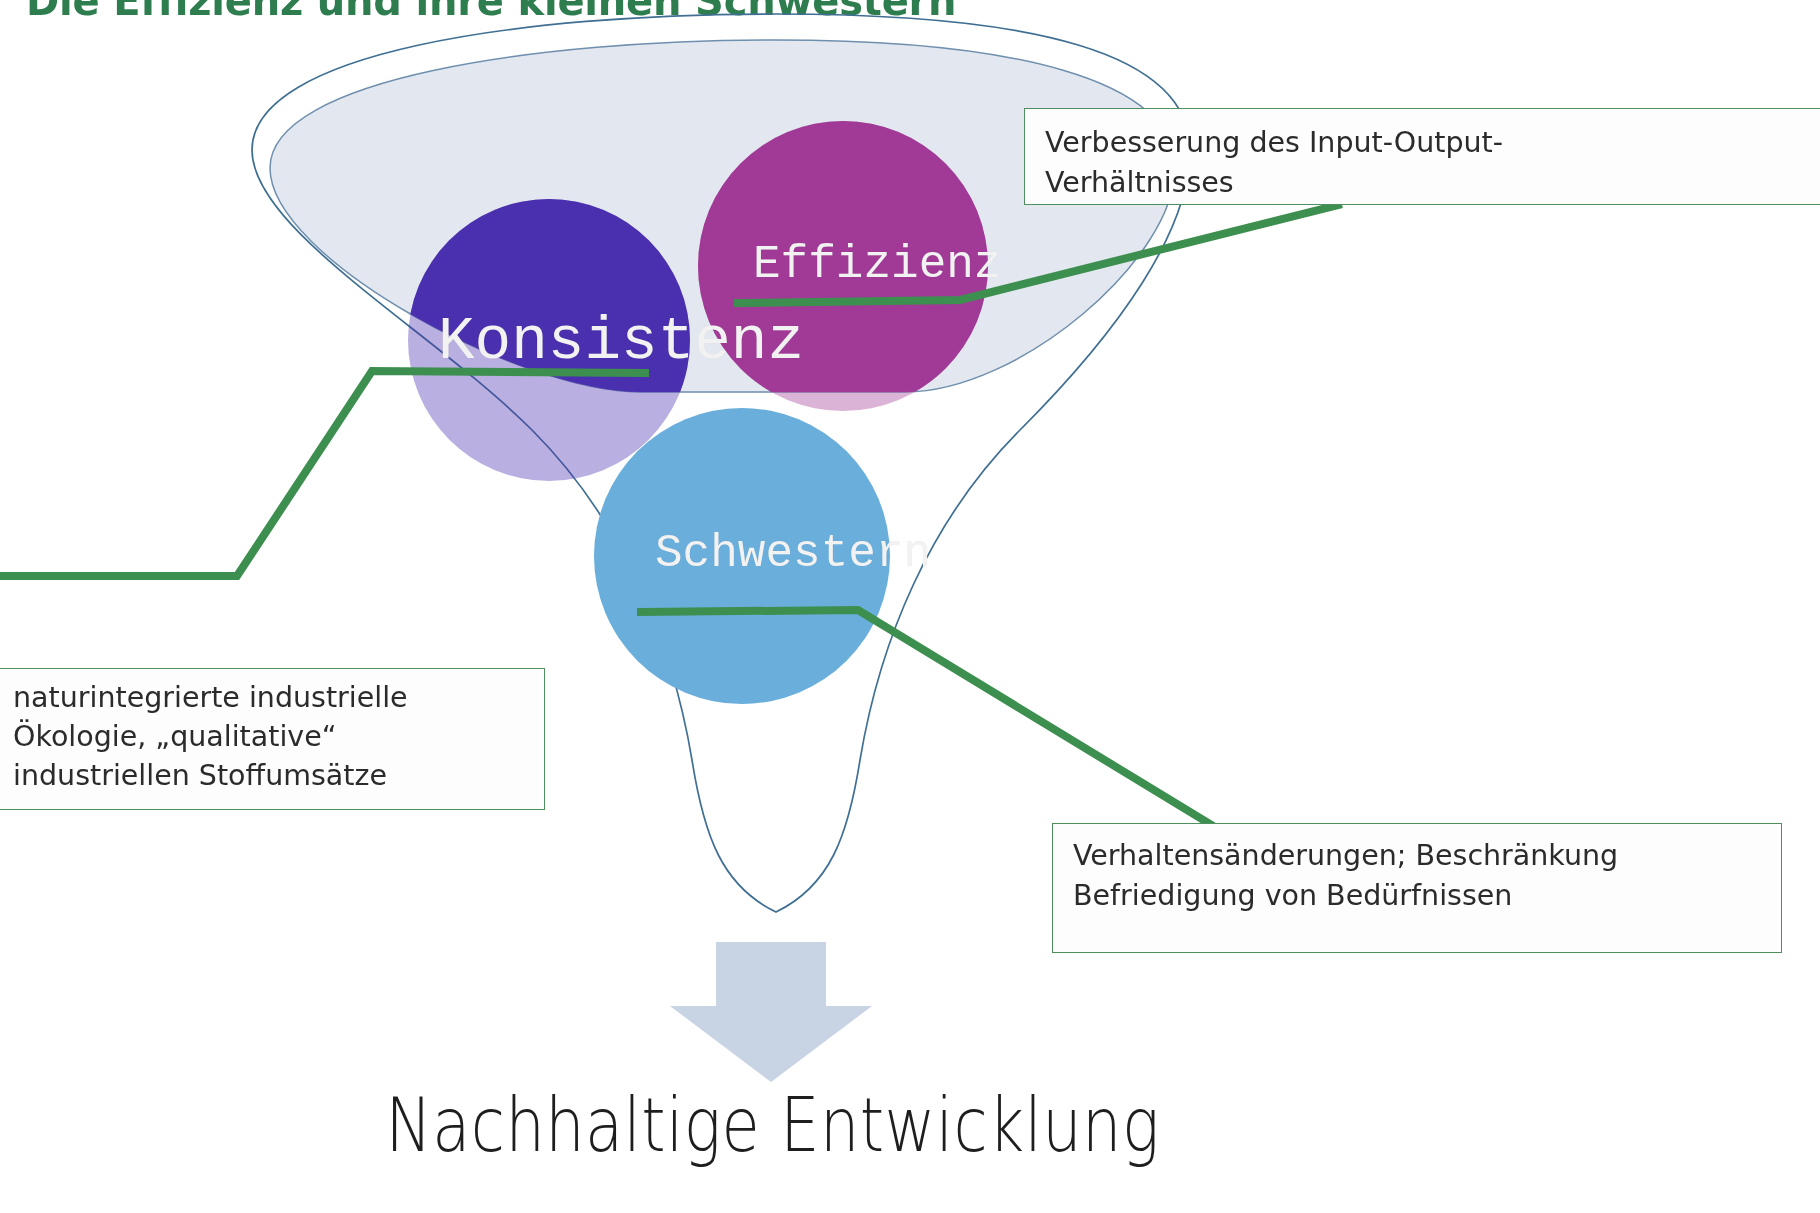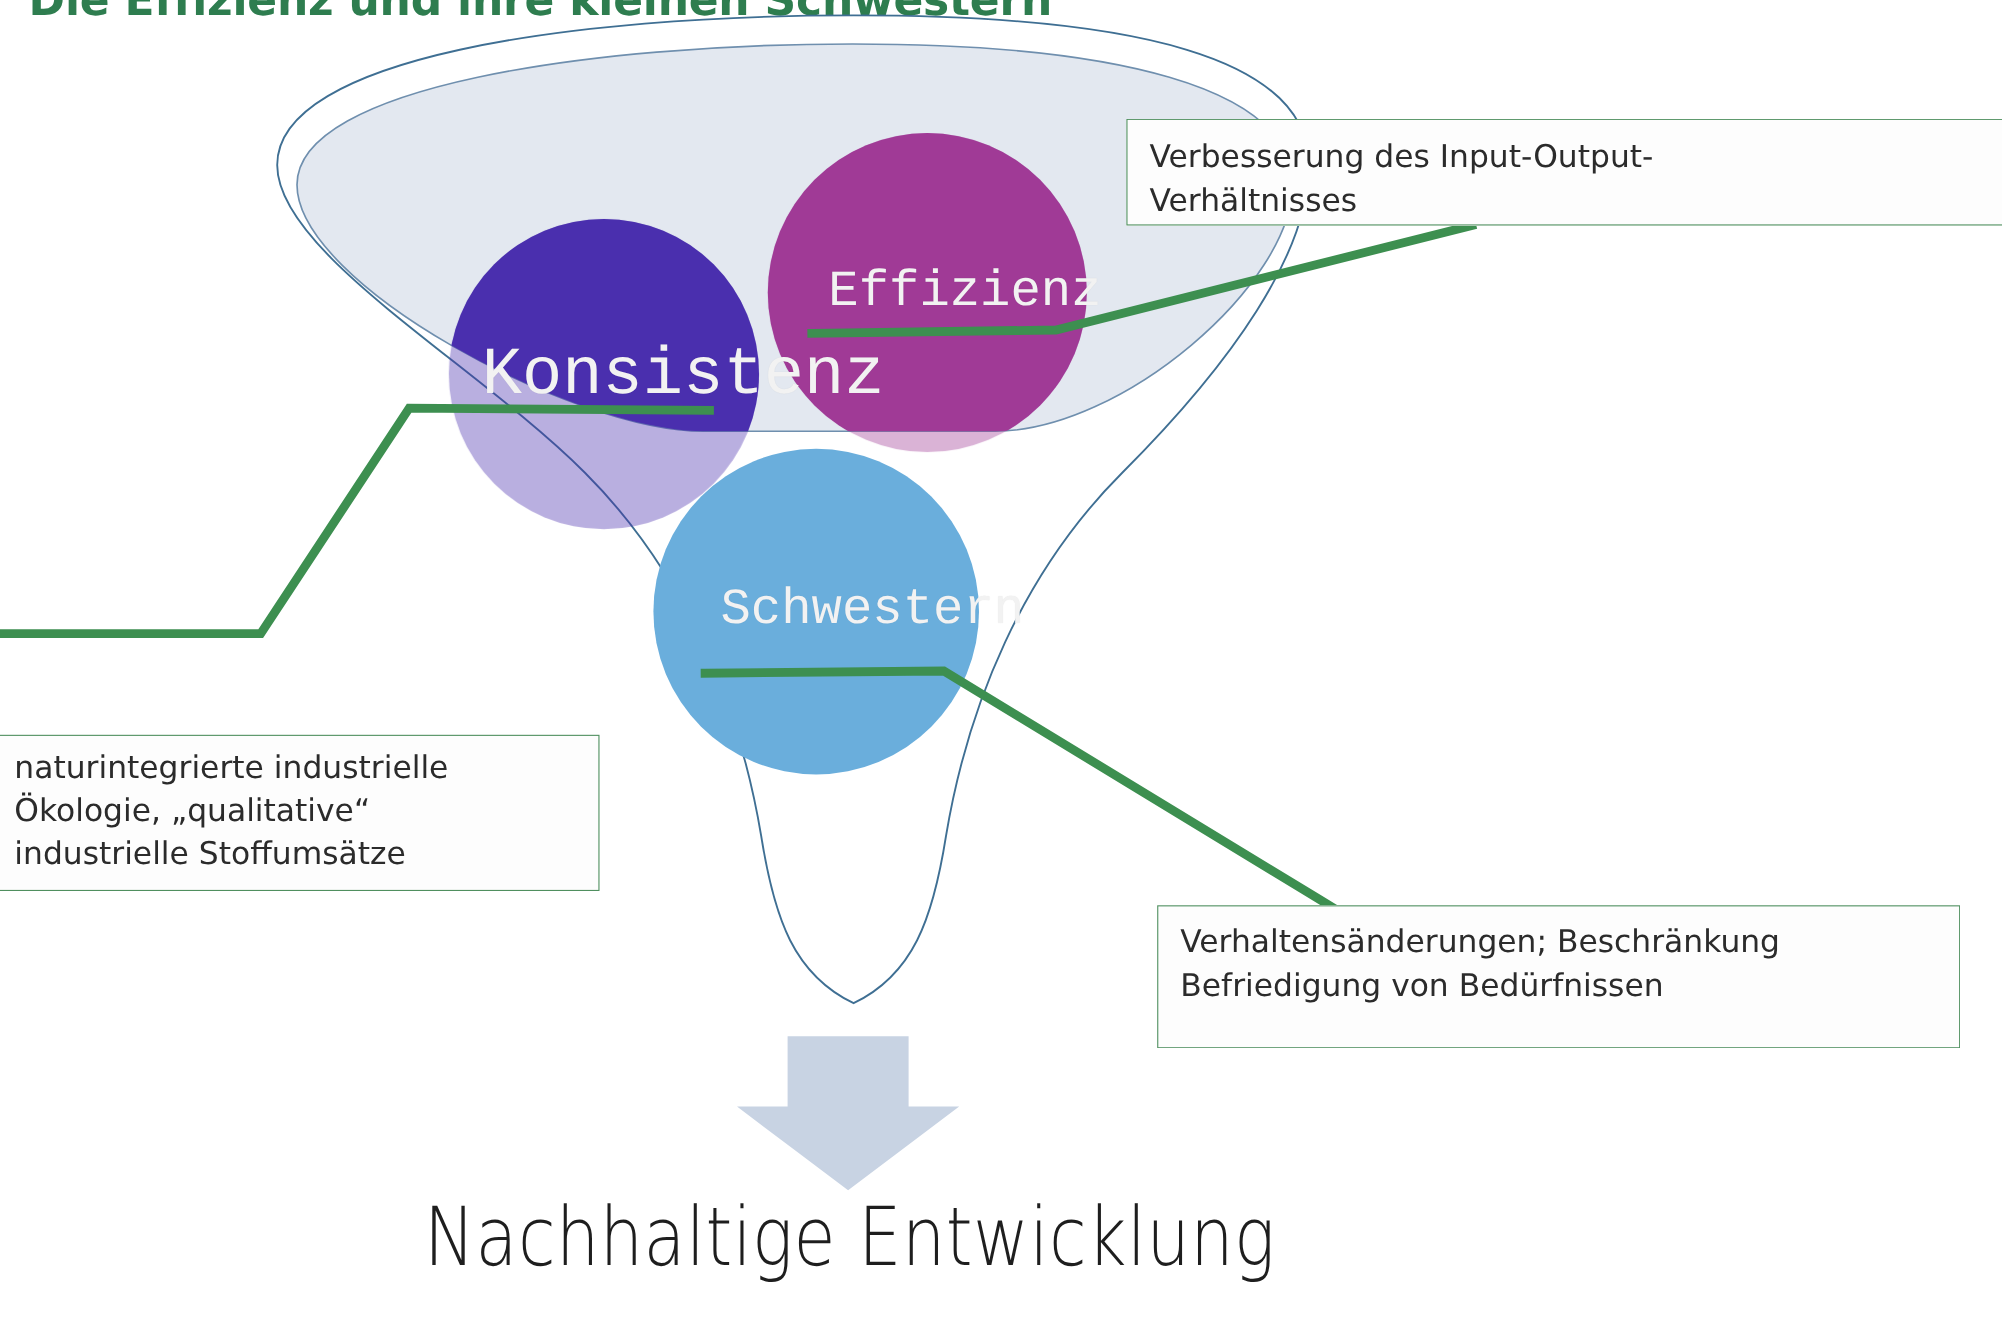--- a/index.html
+++ b/index.html
@@ -173,21 +173,21 @@
   <div class="circle-label" id="label-suffizienz">Schwestern</div>
 
   <div class="callout" id="callout-effizienz">
     <div>Verbesserung des Input-Output-</div>
     <div>Verhältnisses</div>
   </div>
 
   <div class="callout" id="callout-konsistenz">
     <div>naturintegrierte industrielle</div>
     <div>Ökologie, „qualitative“</div>
-    <div>industrielle Stoffumsätze</div>
+    <div>industriellen Stoffumsätze</div>
   </div>
 
   <div class="callout" id="callout-suffizienz">
     <div>Verhaltensänderungen; Beschränkung</div>
     <div>Befriedigung von Bedürfnissen</div>
   </div>
 
   <div id="outcome">Nachhaltige Entwicklung</div>
 
 </div>

